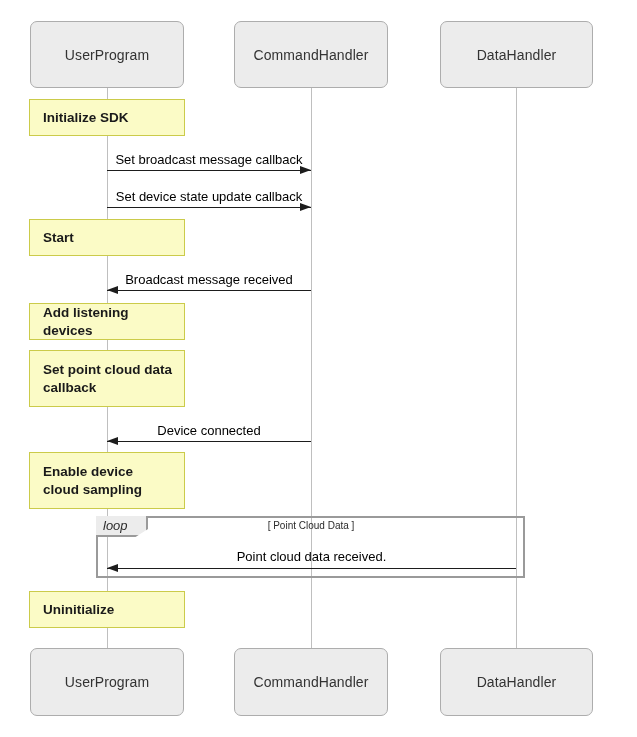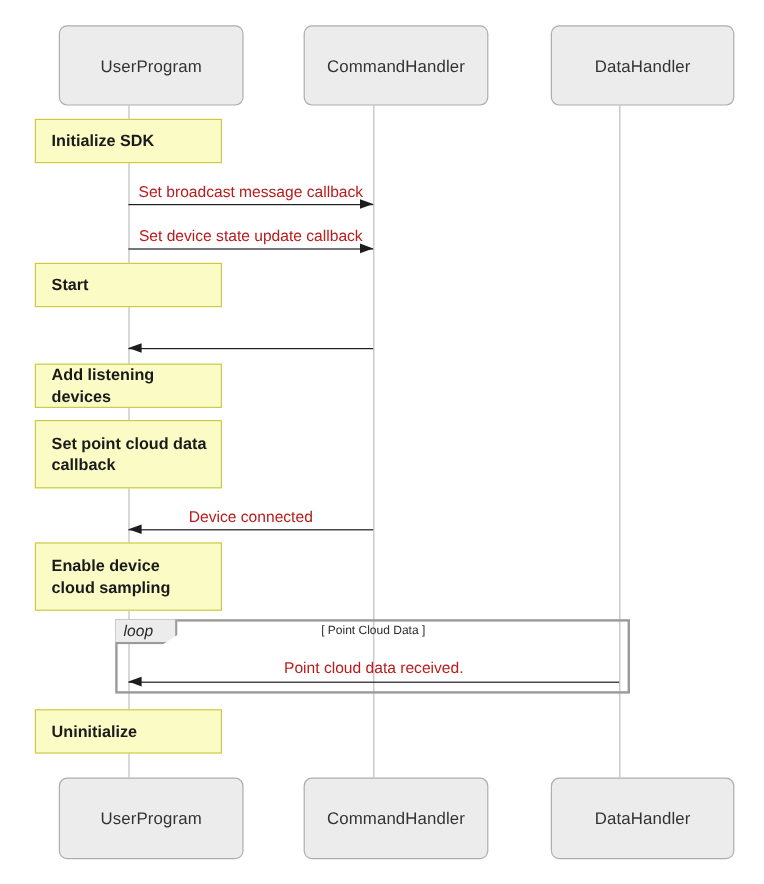--- a/index.html
+++ b/index.html
@@ -34,21 +34,20 @@
     box-sizing: border-box;
     background: #ececec;
     border: 1px solid #adadad;
     border-radius: 7px;
     display: flex;
     align-items: center;
     justify-content: center;
     color: #333333;
     font-size: 14px;
     letter-spacing: 0.1px;
-    margin-left: 19px;
   }
 
   
   .action {
     position: absolute;
     box-sizing: border-box;
     background: #fbfbc6;
     border: 1px solid #cbcb4a;
     display: flex;
     align-items: center;
@@ -74,21 +73,21 @@
   }
   .arrow-head.right {
     border-left: 11px solid #1d1d1d;
   }
   .arrow-head.left {
     border-right: 11px solid #1d1d1d;
   }
   .msg-label {
     position: absolute;
     font-size: 13px;
-    color: #b91c1c;
+    color: #000000;
     white-space: nowrap;
     text-align: center;
   }
 
   
   .fragment {
     position: absolute;
     box-sizing: border-box;
     border: 2px solid #9a9a9a;
     background: transparent;
@@ -154,20 +153,21 @@
   </div>
 
   <div class="msg-label" style="left:107px; top:152px; width:204px;">Set broadcast message callback</div>
   <div class="msg-line" style="left:107px; top:170px; width:204px;"></div>
   <div class="arrow-head right" style="left:300px; top:166px;"></div>
 
   <div class="msg-label" style="left:107px; top:189px; width:204px;">Set device state update callback</div>
   <div class="msg-line" style="left:107px; top:207px; width:204px;"></div>
   <div class="arrow-head right" style="left:300px; top:203px;"></div>
 
+  <div class="msg-label" style="left:107px; top:272px; width:204px;">Broadcast message received</div>
   <div class="msg-line" style="left:107px; top:290px; width:204px;"></div>
   <div class="arrow-head left" style="left:107px; top:286px;"></div>
 
   <div class="msg-label" style="left:107px; top:423px; width:204px;">Device connected</div>
   <div class="msg-line" style="left:107px; top:441px; width:204px;"></div>
   <div class="arrow-head left" style="left:107px; top:437px;"></div>
 
   <div class="fragment" style="left:96px; top:516px; width:429px; height:62px;"></div>
   <div class="fragment-tab" style="left:96px; top:516px; width:52px; height:21px;">
     <span>loop</span>

